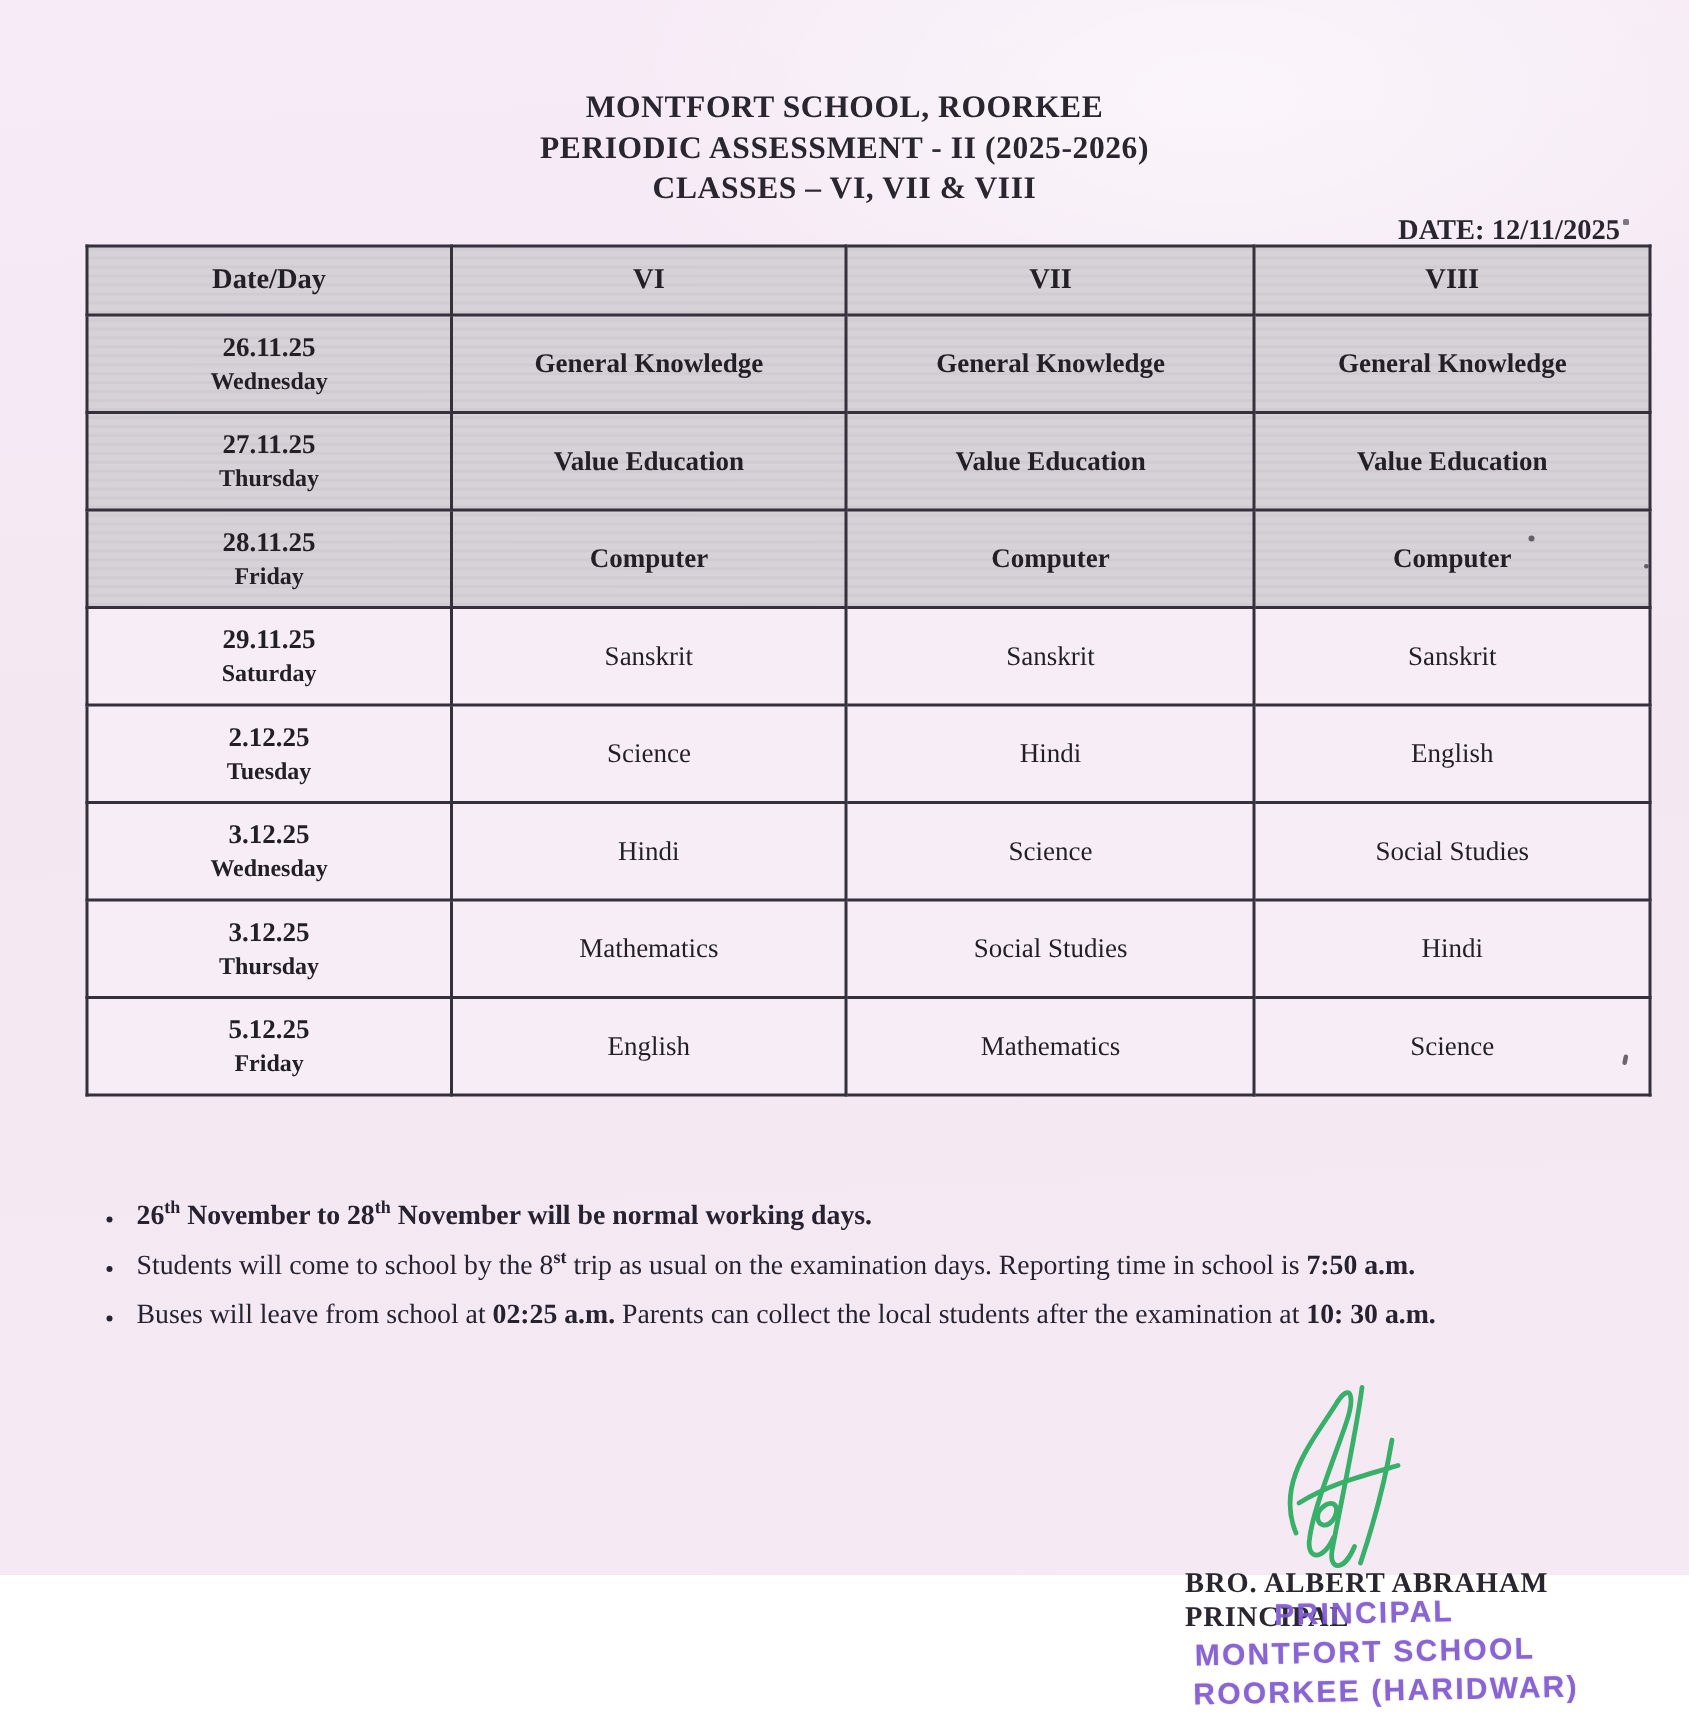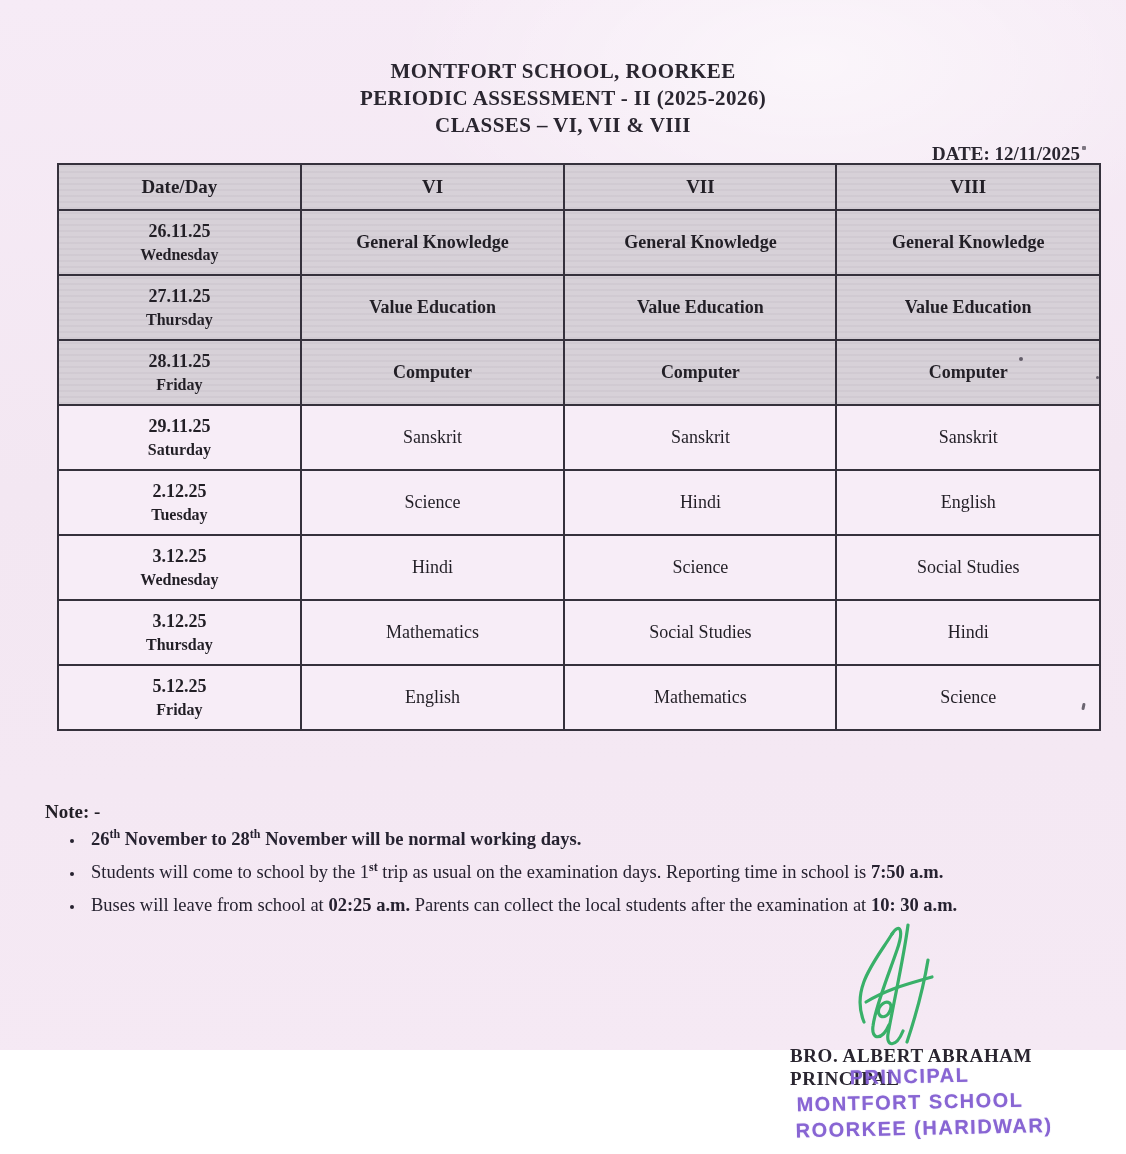--- a/index.html
+++ b/index.html
@@ -248,24 +248,23 @@
         <div class="cell-day">Friday</div>
       </td>
       <td class="cell-subject">English</td>
       <td class="cell-subject">Mathematics</td>
       <td class="cell-subject">Science</td>
     </tr>
   </tbody>
     </table>
 
   <div class="notes">
-    <div class="note-label">Note: -</div>
     <ul>
       <li class="all-bold"><span>26</span><sup class="seg-sup">th</sup><span> November to 28</span><sup class="seg-sup">th</sup><span> November will be normal working days.</span></li>
-      <li><span>Students will come to school by the 1</span><sup class="seg-sup">st</sup><span> trip as usual on the examination days. Reporting time in school is </span><span class="seg-bold">7:50 a.m.</span></li>
+      <li><span>Students will come to school by the 8</span><sup class="seg-sup">st</sup><span> trip as usual on the examination days. Reporting time in school is </span><span class="seg-bold">7:50 a.m.</span></li>
       <li><span>Buses will leave from school at </span><span class="seg-bold">02:25 a.m.</span><span> Parents can collect the local students after the examination at </span><span class="seg-bold">10: 30 a.m.</span></li>
     </ul>
   </div>
 
   <svg class="signature-svg" width="118" height="128" viewBox="0 0 118 128" fill="none">
     <g stroke="#2fae62" stroke-width="3.2" stroke-linecap="round" fill="none" opacity="0.95">
       <path d="M22,100 C8,66 34,38 50,12"></path>
       <path d="M50,12 C58,0 62,8 55,28 C46,54 33,86 31,104 C29,118 40,119 47,103"></path>
       <path d="M66,3 C62,34 53,74 46,112 C44,125 54,126 61,109"></path>
       <path d="M24,80 C45,67 66,62 90,55"></path>

